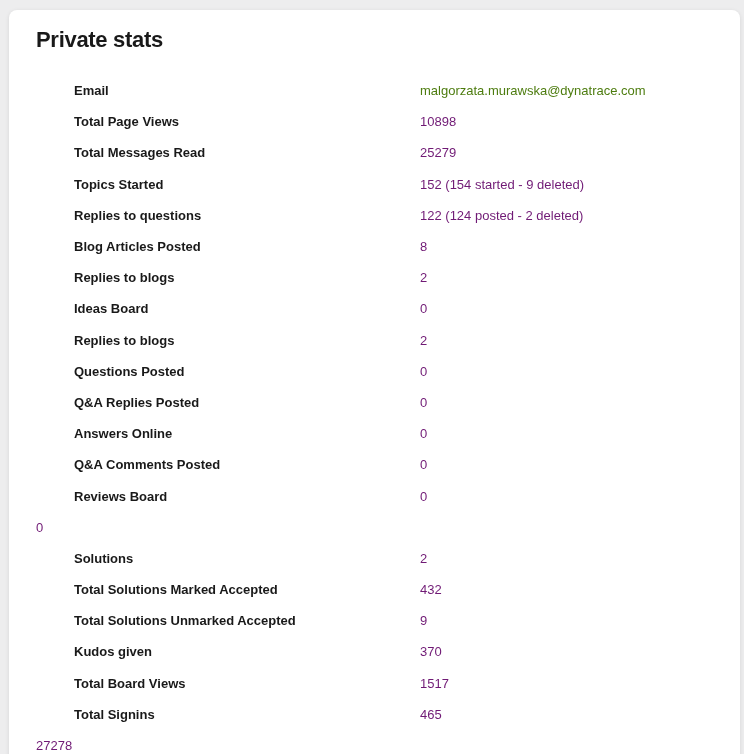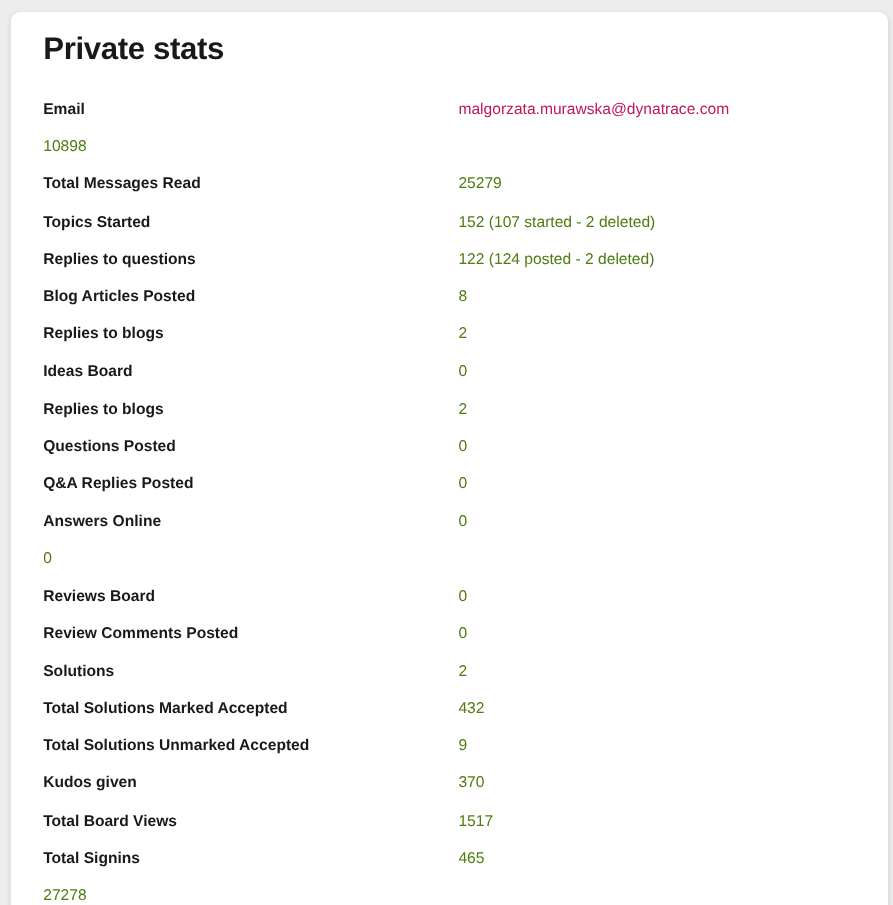--- a/index.html
+++ b/index.html
@@ -17,73 +17,75 @@
     top: 10px;
     width: 731px;
     height: 790px; 
     background: #ffffff;
     border-radius: 8px;
     box-shadow: 0 1px 4px rgba(0,0,0,0.10);
     box-sizing: border-box;
     padding: 12px 28px 0 27px;
   }
   .page-title {
-    font-size: 26px;
+    font-size: 22px;
     line-height: 30px;
     font-weight: 700;
     color: #191919;
     letter-spacing: -0.3px;
     margin: 3px 0 20px 0;
   }
   .rows { display: block; }
   .row {
     display: flex;
     align-items: center;
     height: 31.2px;
     font-size: 13px;
   }
   .row .label {
     flex: 0 0 346px;
     font-weight: 700;
     color: #191919;
+    margin-left: 38px;
   }
   .row .value {
-    color: #4d7c0f;
+    color: #701a75;
     font-weight: 400;
     white-space: nowrap;
   }
   .row .value.link {
-    color: #be185d;
+    color: #4d7c0f;
     cursor: pointer;
     text-decoration: none;
   }
 </style>
 </head>
 <body>
 
 <div class="card">
   <h1 class="page-title">Private stats</h1>
   <div class="rows" id="rows">
   <div class="row">
     <span class="label">Email</span>
     <span class="value link">malgorzata.murawska@dynatrace.com</span>
   </div>
 
   <div class="row">
+    <span class="label">Total Page Views</span>
     <span class="value">10898</span>
   </div>
 
   <div class="row">
     <span class="label">Total Messages Read</span>
     <span class="value">25279</span>
   </div>
 
   <div class="row">
     <span class="label">Topics Started</span>
-    <span class="value">152 (107 started - 2 deleted)</span>
+    <span class="value">152 (154 started - 9 deleted)</span>
   </div>
 
   <div class="row">
     <span class="label">Replies to questions</span>
     <span class="value">122 (124 posted - 2 deleted)</span>
   </div>
 
   <div class="row">
     <span class="label">Blog Articles Posted</span>
     <span class="value">8</span>
@@ -113,30 +115,30 @@
     <span class="label">Q&amp;A Replies Posted</span>
     <span class="value">0</span>
   </div>
 
   <div class="row">
     <span class="label">Answers Online</span>
     <span class="value">0</span>
   </div>
 
   <div class="row">
+    <span class="label">Q&amp;A Comments Posted</span>
     <span class="value">0</span>
   </div>
 
   <div class="row">
     <span class="label">Reviews Board</span>
     <span class="value">0</span>
   </div>
 
   <div class="row">
-    <span class="label">Review Comments Posted</span>
     <span class="value">0</span>
   </div>
 
   <div class="row">
     <span class="label">Solutions</span>
     <span class="value">2</span>
   </div>
 
   <div class="row">
     <span class="label">Total Solutions Marked Accepted</span>

